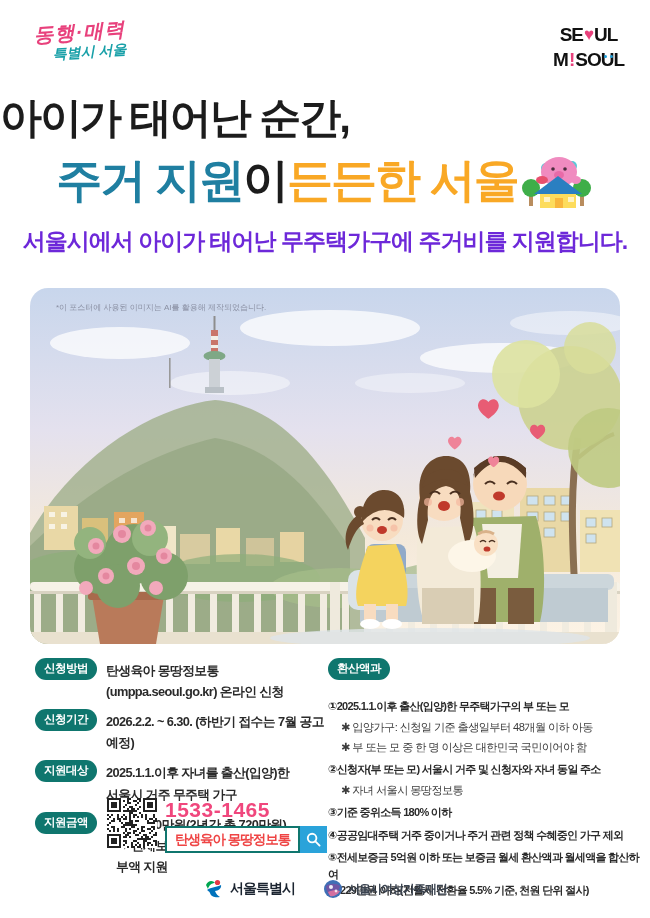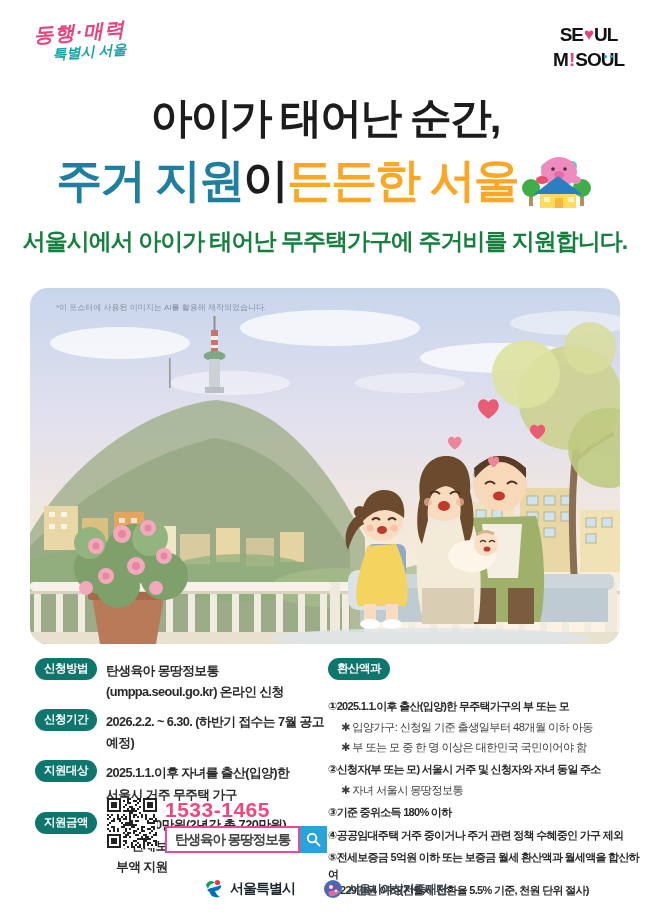--- a/index.html
+++ b/index.html
@@ -13,49 +13,49 @@
   .city-logo .l2 { font-size:14px; font-weight:900; font-style:italic; color:#18a0a8; text-align:right; margin-top:2px; }
   .sms-logo { position:absolute; top:26px; right:26px; text-align:center; line-height:.95; font-weight:900; letter-spacing:-1px; }
   .sms-logo .row { font-size:19px; color:#111; display:flex; align-items:center; justify-content:center; }
   .sms-heart { color:#e8417c; font-size:17px; padding:0 1px; }
   .sms-excl { color:#e8417c; font-style:normal; padding:0 1px; }
   .sms-u { position:relative; }
   .sms-u i { position:absolute; left:3px; top:4px; width:3px; height:3px; background:#1d9ed9; border-radius:50%; font-style:normal; }
   .sms-u i + i { left:9px; }
 
   
-  .title-block { position:absolute; top:90px; left:0; width:100%; text-align:center; }
+  .title-block { position:absolute; top:90px; left:0; width:100%; }
   .title-l1 { font-size:42px; font-weight:900; color:#1c1c1c; letter-spacing:-2px; }
   .title-l2 { font-size:46px; font-weight:900; letter-spacing:-2px; margin-top:4px; display:flex; align-items:center; justify-content:center; }
   .t-teal { color:#1f7fa1; }
   .t-black { color:#1c1c1c; }
   .t-orange { color:#f9a825; }
   .mascot { width:72px; height:62px; margin-left:4px; }
-  .subtitle { position:absolute; top:226px; left:0; width:100%; text-align:center; font-size:23px; font-weight:800; color:#15803d; letter-spacing:-1px; }
+  .subtitle { position:absolute; top:226px; left:0; width:100%; text-align:center; font-size:23px; font-weight:800; color:#6d28d9; letter-spacing:-1px; }
 
   
   .illus { position:absolute; top:288px; left:30px; width:590px; height:356px; border-radius:18px; overflow:hidden; }
   .illus svg { display:block; }
   .ai-note { position:absolute; top:14px; left:26px; font-size:8px; color:#8a90a3; letter-spacing:0; }
 
   
   .info { position:absolute; top:658px; left:0; width:650px; }
   .badge { display:inline-block; background:#0f766e; color:#fff; font-size:11.5px; font-weight:800; border-radius:20px; padding:3px 9px 4px; letter-spacing:-.5px; white-space:nowrap; }
   .col-left { position:absolute; left:35px; top:0; width:290px; }
   .row { display:flex; margin-bottom:7px; align-items:flex-start; }
   .row .badge { flex:0 0 auto; width:62px; text-align:center; margin-right:9px; }
   .row .txt { font-size:12.8px; font-weight:700; color:#2a2a2a; line-height:1.65; letter-spacing:-.6px; padding-top:2px; }
   .row .txt .sub-arrow { display:block; font-weight:700; color:#2a2a2a; padding-left:10px; }
 
   .contact { position:absolute; left:72px; top:140px; display:flex; }
   .qr { width:50px; height:50px; background:#fff; }
   .contact-right { margin-left:8px; }
   .phone { font-size:21px; font-weight:900; color:#f0477d; letter-spacing:.5px; }
   .searchbox { margin-top:4px; display:flex; align-items:stretch; height:27px; }
-  .searchbox .field { border:2px solid #ec4899; background:#fff; display:flex; align-items:center; padding:0 8px; font-size:13.5px; font-weight:900; color:#404040; letter-spacing:-1px; white-space:nowrap; }
+  .searchbox .field { border:2px solid #0f766e; background:#fff; display:flex; align-items:center; padding:0 8px; font-size:13.5px; font-weight:900; color:#ef4444; letter-spacing:-1px; white-space:nowrap; }
   .searchbox .btn { width:27px; background:#2aa3da; display:flex; align-items:center; justify-content:center; }
 
   .col-right { position:absolute; left:328px; top:0; width:318px; }
   .cond-badge { margin-bottom:10px; }
   .cond-item { font-size:11px; font-weight:700; color:#2a2a2a; letter-spacing:-.7px; line-height:1.5; margin-bottom:6px; }
   .cond-item .second { display:block; padding-left:12px; }
   .cond-sub { font-size:11.2px; font-weight:500; color:#3c3c3c; letter-spacing:-.6px; line-height:1.55; padding-left:13px; margin:-2px 0 5px; }
 
   
   .footer { position:absolute; top:878px; left:0; width:100%; display:flex; justify-content:center; align-items:center; gap:28px; }

